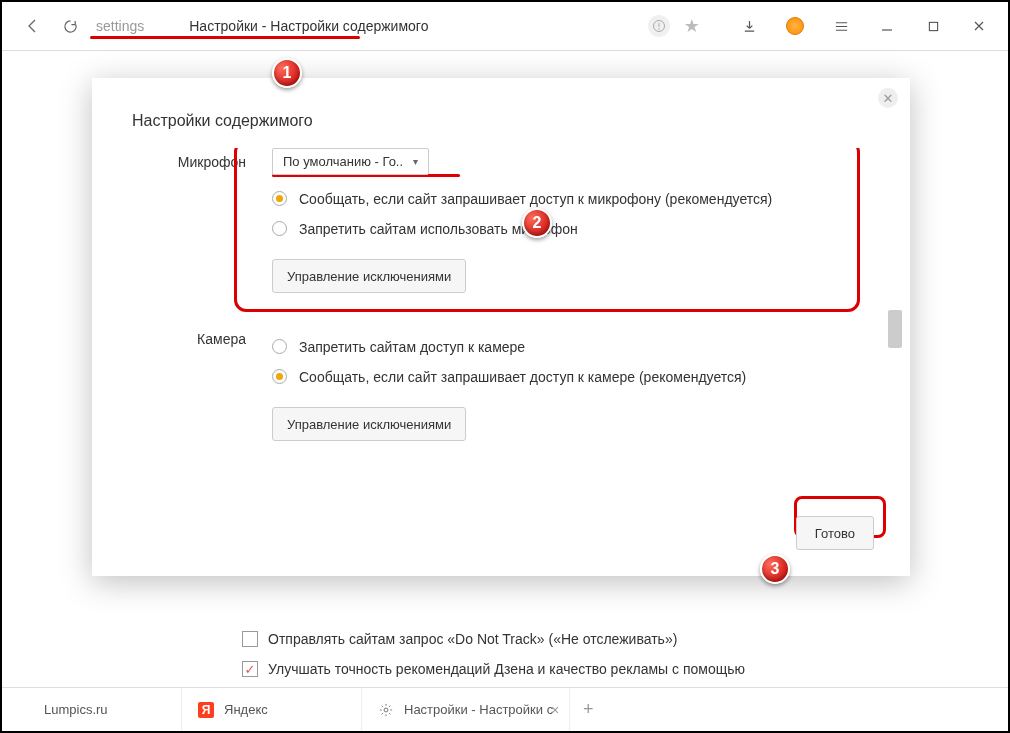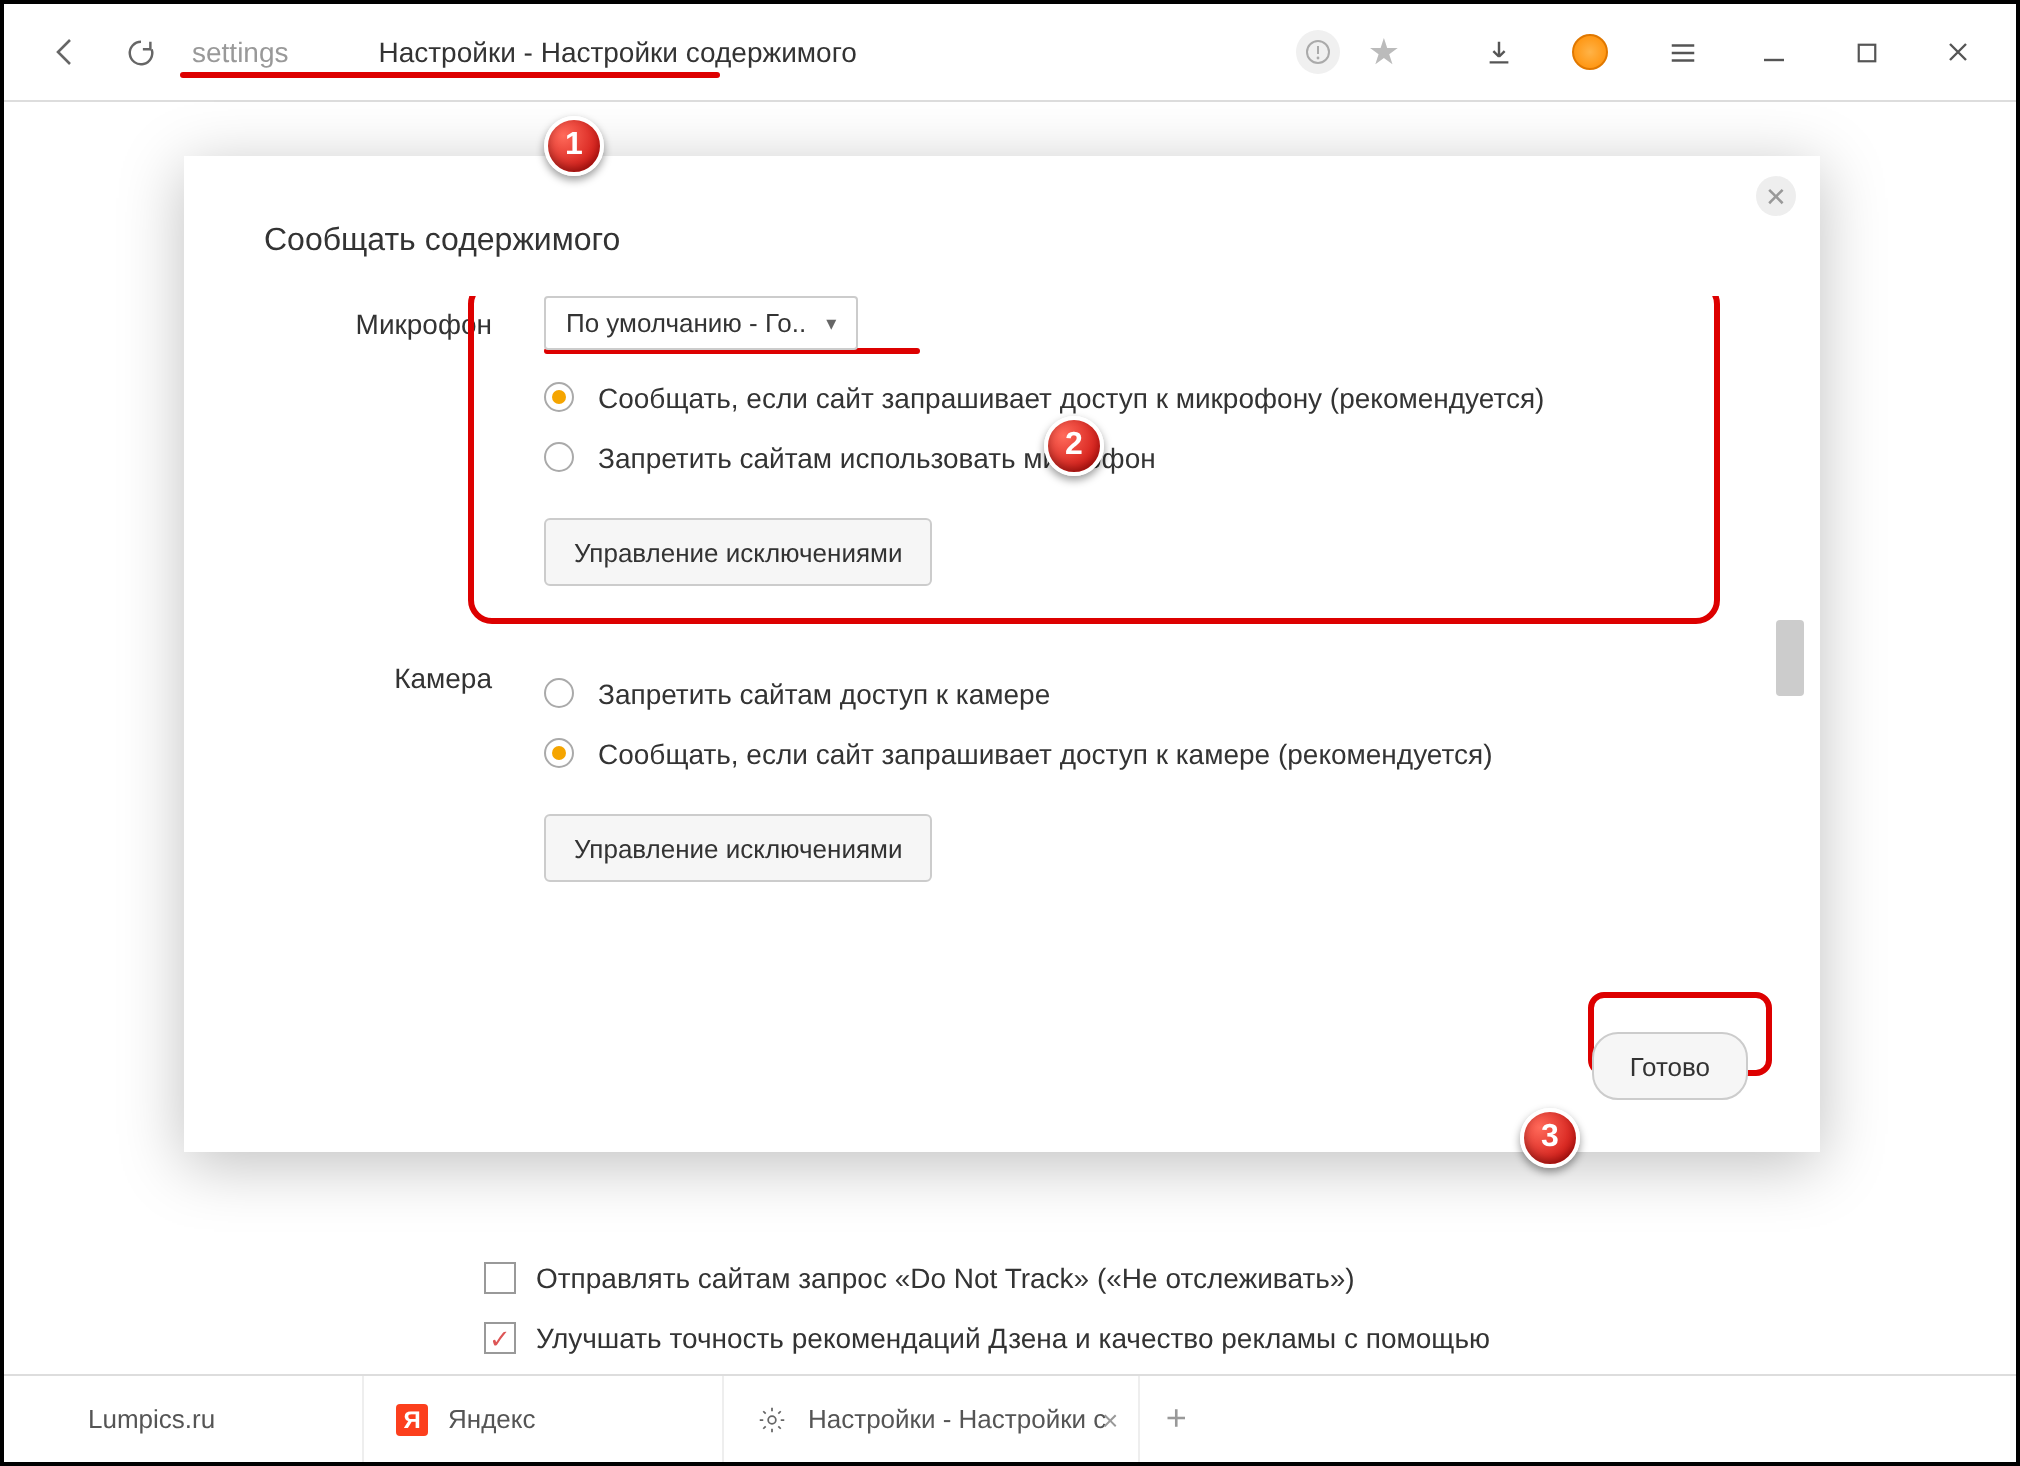--- a/index.html
+++ b/index.html
@@ -47,21 +47,21 @@
 .radio-row { display: flex; margin: 14px 0; font-size: 14px; color: #333; }
 .radio { width: 15px; height: 15px; border: 1px solid #aaa; border-radius: 50%; margin-right: 12px; display: inline-flex; align-items: center; justify-content: center; flex-shrink: 0; }
 .radio.sel::after { content: ''; width: 7px; height: 7px; border-radius: 50%; background: #f5a500; }
 
 .exc-btn { display: inline-flex; align-items: center; height: 34px; border: 1px solid #ccc; background: #f6f6f6; padding: 0 14px; font-size: 13px; color: #333; border-radius: 3px; cursor: pointer; margin-top: 8px; }
 
 .hilite { position: absolute; border: 3px solid #d00; border-radius: 12px; pointer-events: none; }
 .hilite.mic { top: -8px; left: 102px; width: 626px; height: 172px; }
 .hilite.done { top: 418px; right: 24px; width: 92px; height: 42px; border-radius: 8px; }
 
-.done-btn { position: absolute; bottom: 26px; right: 36px; height: 34px; border: 1px solid #ccc; background: #f6f6f6; padding: 0 18px; font-size: 13px; color: #333; border-radius: 13px; cursor: pointer; display: inline-flex; align-items: center; }
+.done-btn { position: absolute; bottom: 26px; right: 36px; height: 34px; border: 1px solid #ccc; background: #f6f6f6; padding: 0 18px; font-size: 13px; color: #333; border-radius: 3px; cursor: pointer; display: inline-flex; align-items: center; }
 
 
 .tabs { position: absolute; bottom: 0; left: 0; right: 0; height: 44px; background: #fff; border-top: 1px solid #ddd; display: flex; align-items: stretch; }
 .tab { display: flex; align-items: center; padding: 0 16px; font-size: 13px; color: #555; border-right: 1px solid #eee; min-width: 180px; gap: 10px; position: relative; }
 .tab.active { background: #fff; }
 .tab .fav { width: 16px; height: 16px; display: inline-flex; align-items: center; justify-content: center; }
 .tab .close-x { position: absolute; right: 10px; color: #999; font-size: 14px; }
 .tab-add { width: 36px; display: flex; align-items: center; justify-content: center; color: #999; font-size: 18px; }
 
 
@@ -146,21 +146,21 @@
       <span>Улучшать точность рекомендаций Дзена и качество рекламы с помощью</span>
     </div>
   </div>
 </div>
 
 <div class="modal">
   <div class="close">
       <span>✕</span>
     </div>
   <div class="modal-inner">
-    <div class="modal-title">Сообщать содержимого</div>
+    <div class="modal-title">Настройки содержимого</div>
 
     <div class="modal-body">
       <div class="hilite mic"></div>
 
       <div class="section">
         <div class="sec-label">Микрофон</div>
         <div class="sec-body">
           <div class="dropdown">
             <span>По умолчанию - Го..</span>
             <span class="caret">▾</span>

